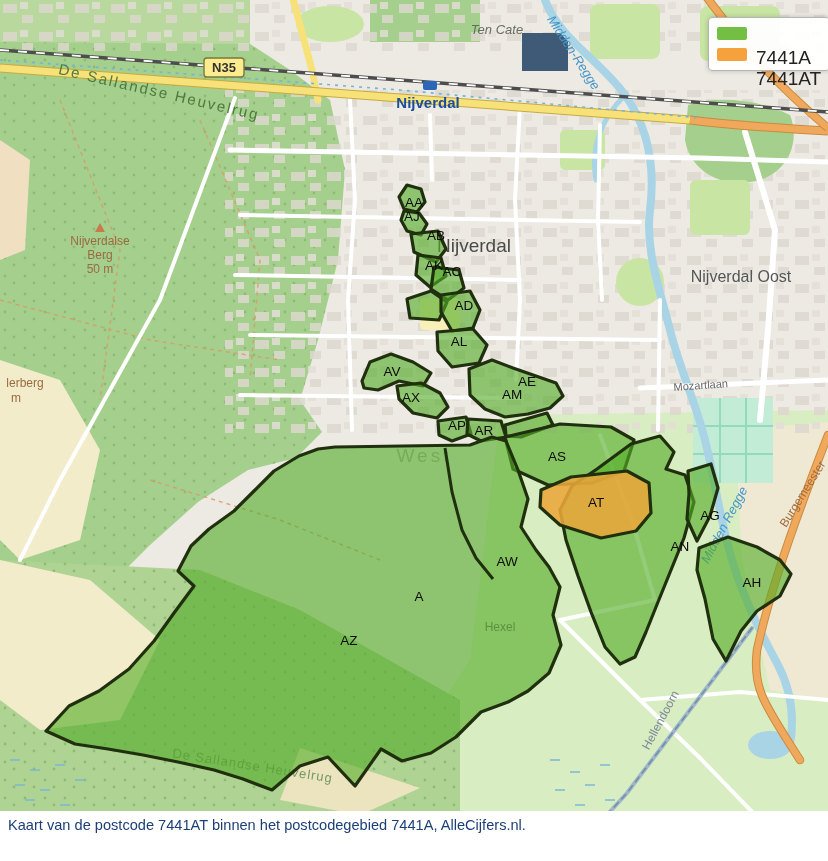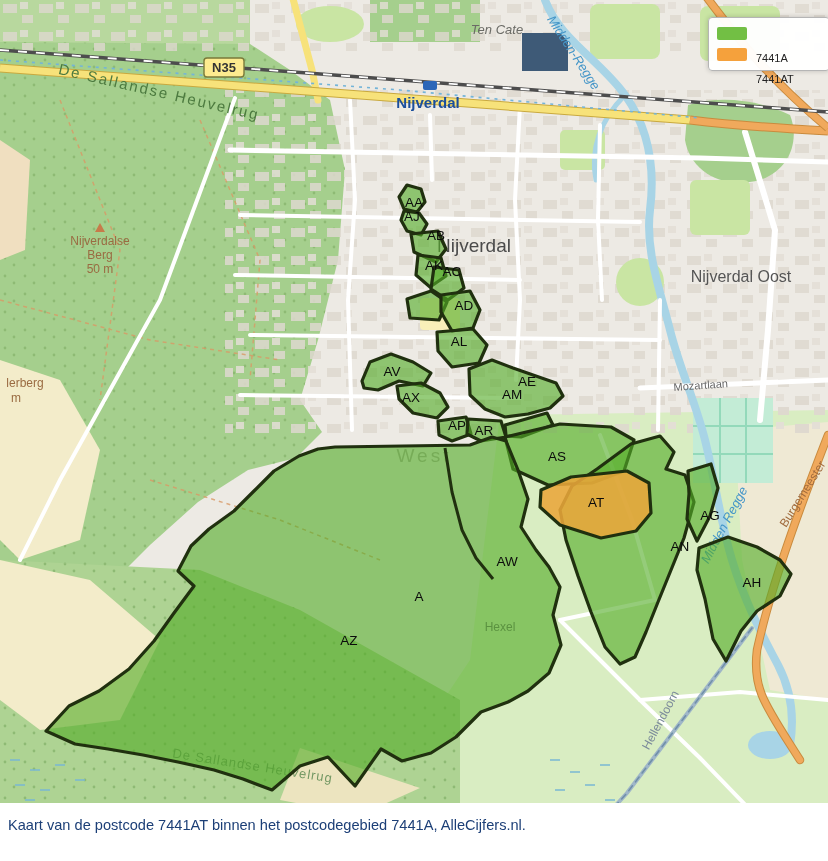--- a/index.html
+++ b/index.html
@@ -21,23 +21,23 @@
   .lbl-district{fill:#9a968e;opacity:.75;letter-spacing:3px;}
   .region-letter{fill:#0b0b0b;font-size:13.5px;}
   .pc{fill:var(--region-fill,#54ad28);fill-opacity:.62;stroke:var(--region-stroke,#20300f);
       stroke-width:3.2;stroke-linejoin:round;}
   .pc-at{fill:var(--at-fill,#e9a63a);fill-opacity:.88;}
   .divider{fill:none;stroke:var(--region-stroke,#20300f);stroke-width:3;stroke-linejoin:round;}
   .legend{position:absolute;top:17px;left:708px;width:104px;background:rgba(255,255,255,.96);
           border:1px solid #b5b5b5;border-radius:4px;padding:5px 8px;box-shadow:0 0 5px rgba(0,0,0,.2);}
   .legend-row{display:flex;align-items:center;gap:9px;height:21px;}
   .legend-swatch{width:30px;height:13px;border-radius:2px;flex:0 0 auto;}
-  .legend-label{font-size:11px;color:#222;margin-top:48px;}
+  .legend-label{font-size:19px;color:#222;margin-top:48px;}
   .caption{position:absolute;left:0;right:0;bottom:0;height:46px;background:#fff;
-           padding:12px 8px 0 8px;color:var(--caption-text,#1c3f77);font-size:14.6px;line-height:20px;margin-top:40px;}
+           padding:4px 8px 0 8px;color:var(--caption-text,#1c3f77);font-size:14.6px;line-height:20px;margin-top:40px;}
 </style>
 </head>
 <body>
 
 <div class="stage">
 
 <svg id="map-svg" width="828" height="815" viewBox="0 0 828 815">
   <defs>
     <pattern id="blocks" width="36" height="28" patternUnits="userSpaceOnUse">
       <rect x="3" y="4" width="14" height="9" fill="#ded8cf"></rect>

